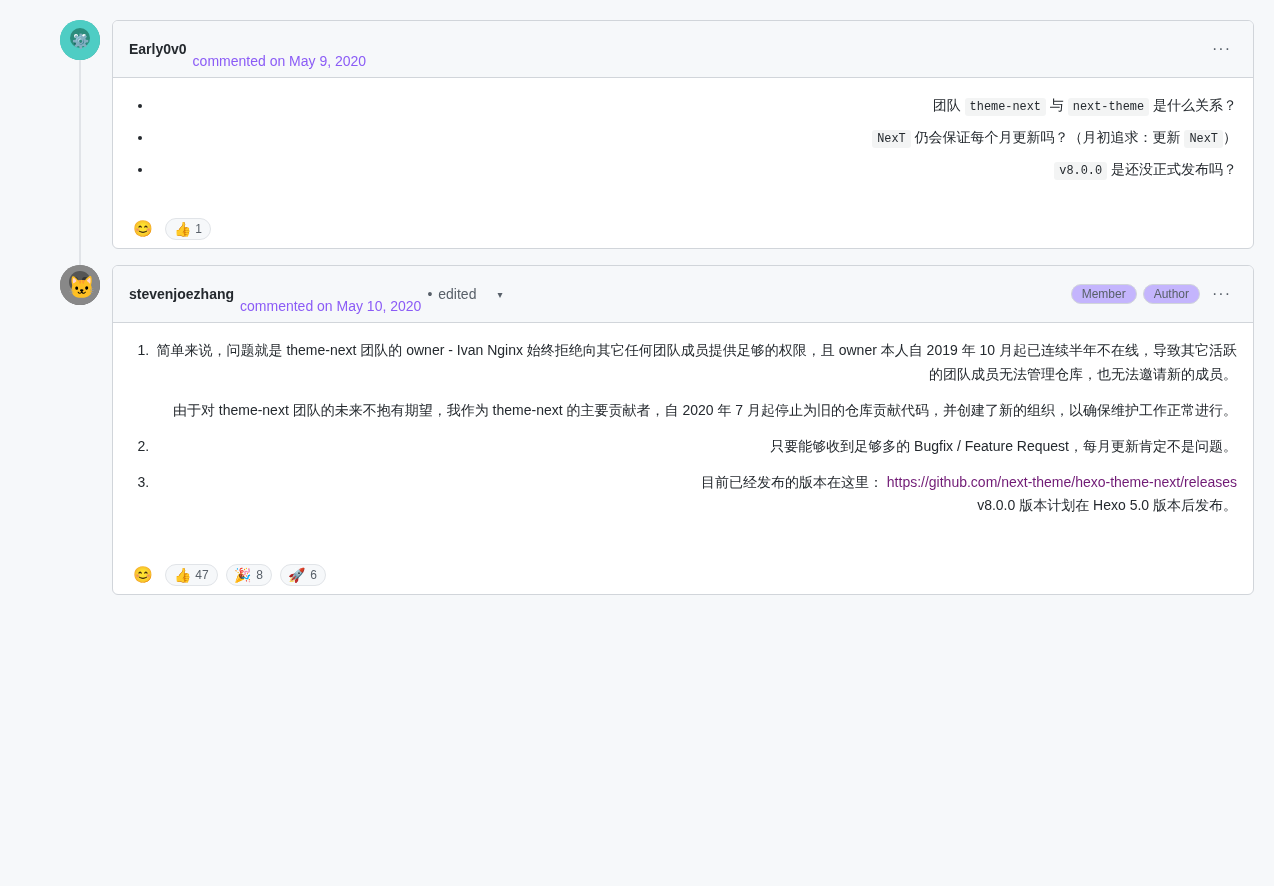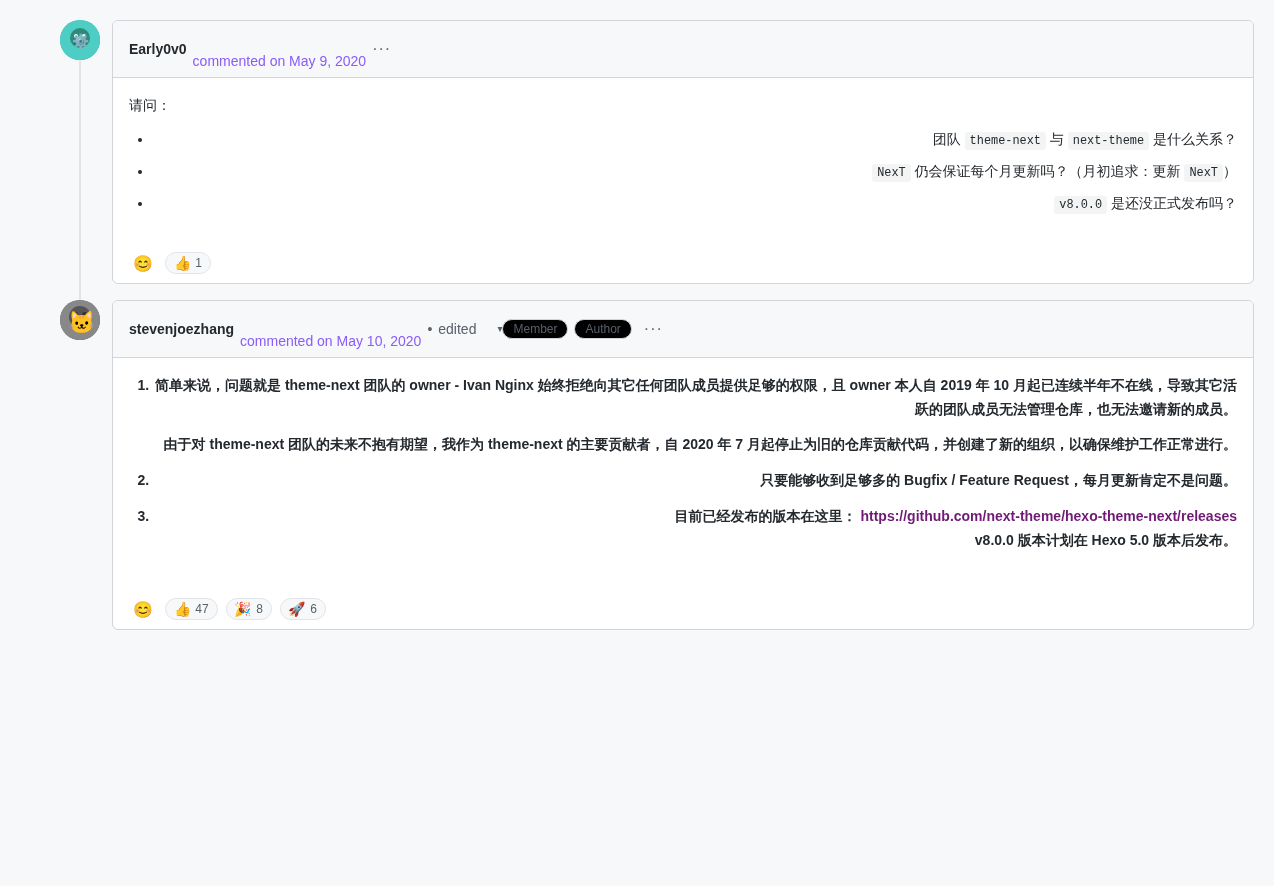--- a/index.html
+++ b/index.html
@@ -67,20 +67,21 @@
     .comment-box {
       flex: 1;
       border: 1px solid #d1d5da;
       border-radius: 6px;
       background: #fff;
       overflow: hidden;
     }
     .comment-header {
       display: flex;
       align-items: center;
+      justify-content: space-between;
       padding: 8px 16px;
       background: #f6f8fa;
       border-bottom: 1px solid #d1d5da;
       min-height: 44px;
     }
     .comment-header-left {
       display: flex;
       align-items: center;
       gap: 6px;
       flex-wrap: wrap;
@@ -106,21 +107,21 @@
       display: flex;
       align-items: center;
       gap: 6px;
     }
     .badge {
       border: 1px solid #d1d5da;
       border-radius: 20px;
       padding: 2px 10px;
       font-size: 12px;
       color: #586069;
-      background: #000000;
+      background: #c4b5fd;
     }
     .more-btn {
       background: none;
       border: none;
       color: #586069;
       cursor: pointer;
       font-size: 16px;
       padding: 2px 6px;
       border-radius: 4px;
       letter-spacing: 1px;
@@ -135,21 +136,20 @@
     }
     .comment-body ul {
       list-style: disc;
       padding-left: 24px;
       margin-bottom: 12px;
     }
     .comment-body ol {
       list-style: decimal;
       padding-left: 24px;
       margin-bottom: 21px;
-      font-weight: bold;
     }
     .comment-body li {
       margin-bottom: 8px;
       line-height: 1.7;
       text-align: right;
     }
     code.inline {
       background: rgba(27, 31, 35, 0.05);
       border-radius: 3px;
       padding: 2px 5px;
@@ -215,21 +215,20 @@
         <div class="comment-header">
           <div class="comment-header-left">
             <span class="comment-author">Early0v0</span>
             <span class="comment-meta">commented on May 9, 2020</span>
           </div>
           <div class="comment-header-right">
             <button class="more-btn">···</button>
           </div>
         </div>
         <div class="comment-body">
-          <p>请问：</p>
           <ul>
             <li>
               <span>团队 </span><code class="inline">theme-next</code><span> 与 </span><code class="inline">next-theme</code><span> 是什么关系？</span>
             </li>
             <li>
               <code class="inline">NexT</code><span> 仍会保证每个月更新吗？（月初追求：更新 </span><code class="inline">NexT</code><span>）</span>
             </li>
             <li>
               <code class="inline">v8.0.0</code><span> 是还没正式发布吗？</span>
             </li>

